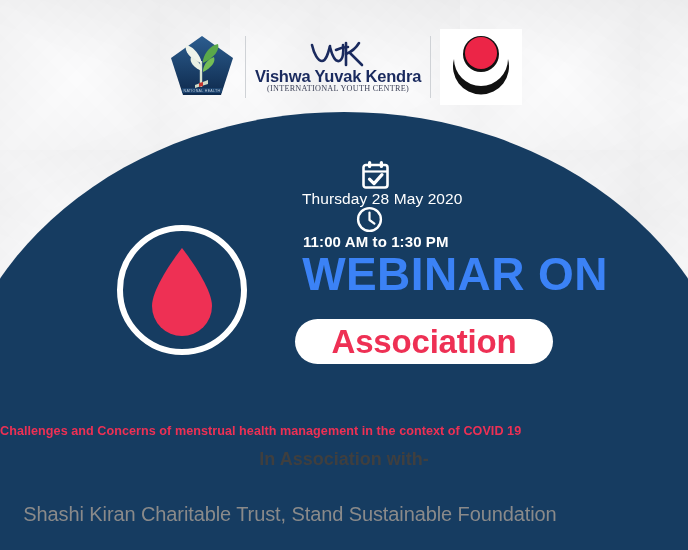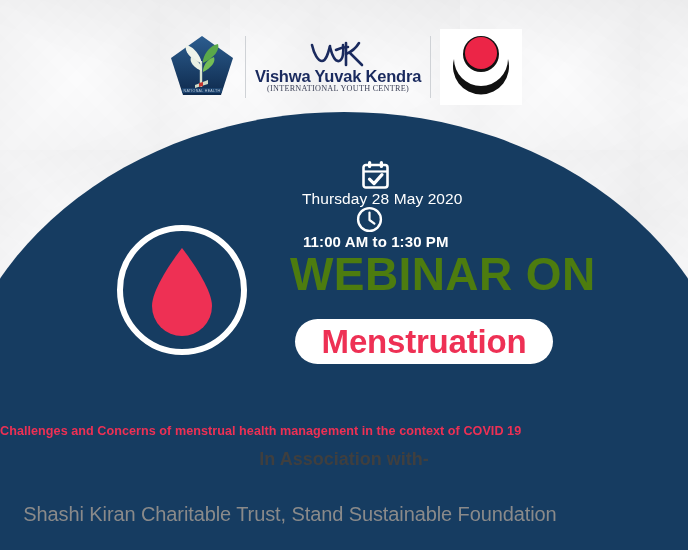--- a/index.html
+++ b/index.html
@@ -154,24 +154,25 @@
   .meta-time .meta-text { margin-left: 12px; font-size: 15px; }
 
   
   .title-main {
     position: absolute;
     left: 290px;
     top: 250px;
     width: 330px;
     font-size: 46px;
     font-weight: bold;
-    color: #4d7c0f;
+    color: #3b82f6;
     letter-spacing: 0.4px;
     line-height: 1.05;
     white-space: nowrap;
+    text-align: center;
   }
   .title-pill {
     position: absolute;
     left: 295px;
     top: 319px;
     width: 258px;
     height: 45px;
     background: #ffffff;
     border-radius: 23px;
     display: flex;
@@ -330,21 +331,21 @@
     <svg class="meta-icon" width="27" height="27" viewBox="0 0 27 27">
       <circle cx="13.5" cy="13.5" r="11.4" fill="none" stroke="#ffffff" stroke-width="2.4"></circle>
       <path d="M13.5 6.6 L13.5 14 L18.4 17.6" fill="none" stroke="#ffffff" stroke-width="2.2" stroke-linecap="round" stroke-linejoin="round"></path>
     </svg>
     <span class="meta-text">11:00 AM to 1:30 PM</span>
   </div>
 
   <div class="title-main">WEBINAR ON</div>
 
   <div class="title-pill">
-    <span class="title-pill-text">Menstruation</span>
+    <span class="title-pill-text">Association</span>
   </div>
 
 
   <div class="theme-line">Challenges and Concerns of menstrual health management in the context of COVID 19</div>
   <div class="rule"></div>
 
   <div class="assoc-title">In Association with-</div>
   <div class="assoc-names">Shashi Kiran Charitable Trust, Stand Sustainable Foundation</div>
 
 </div>

